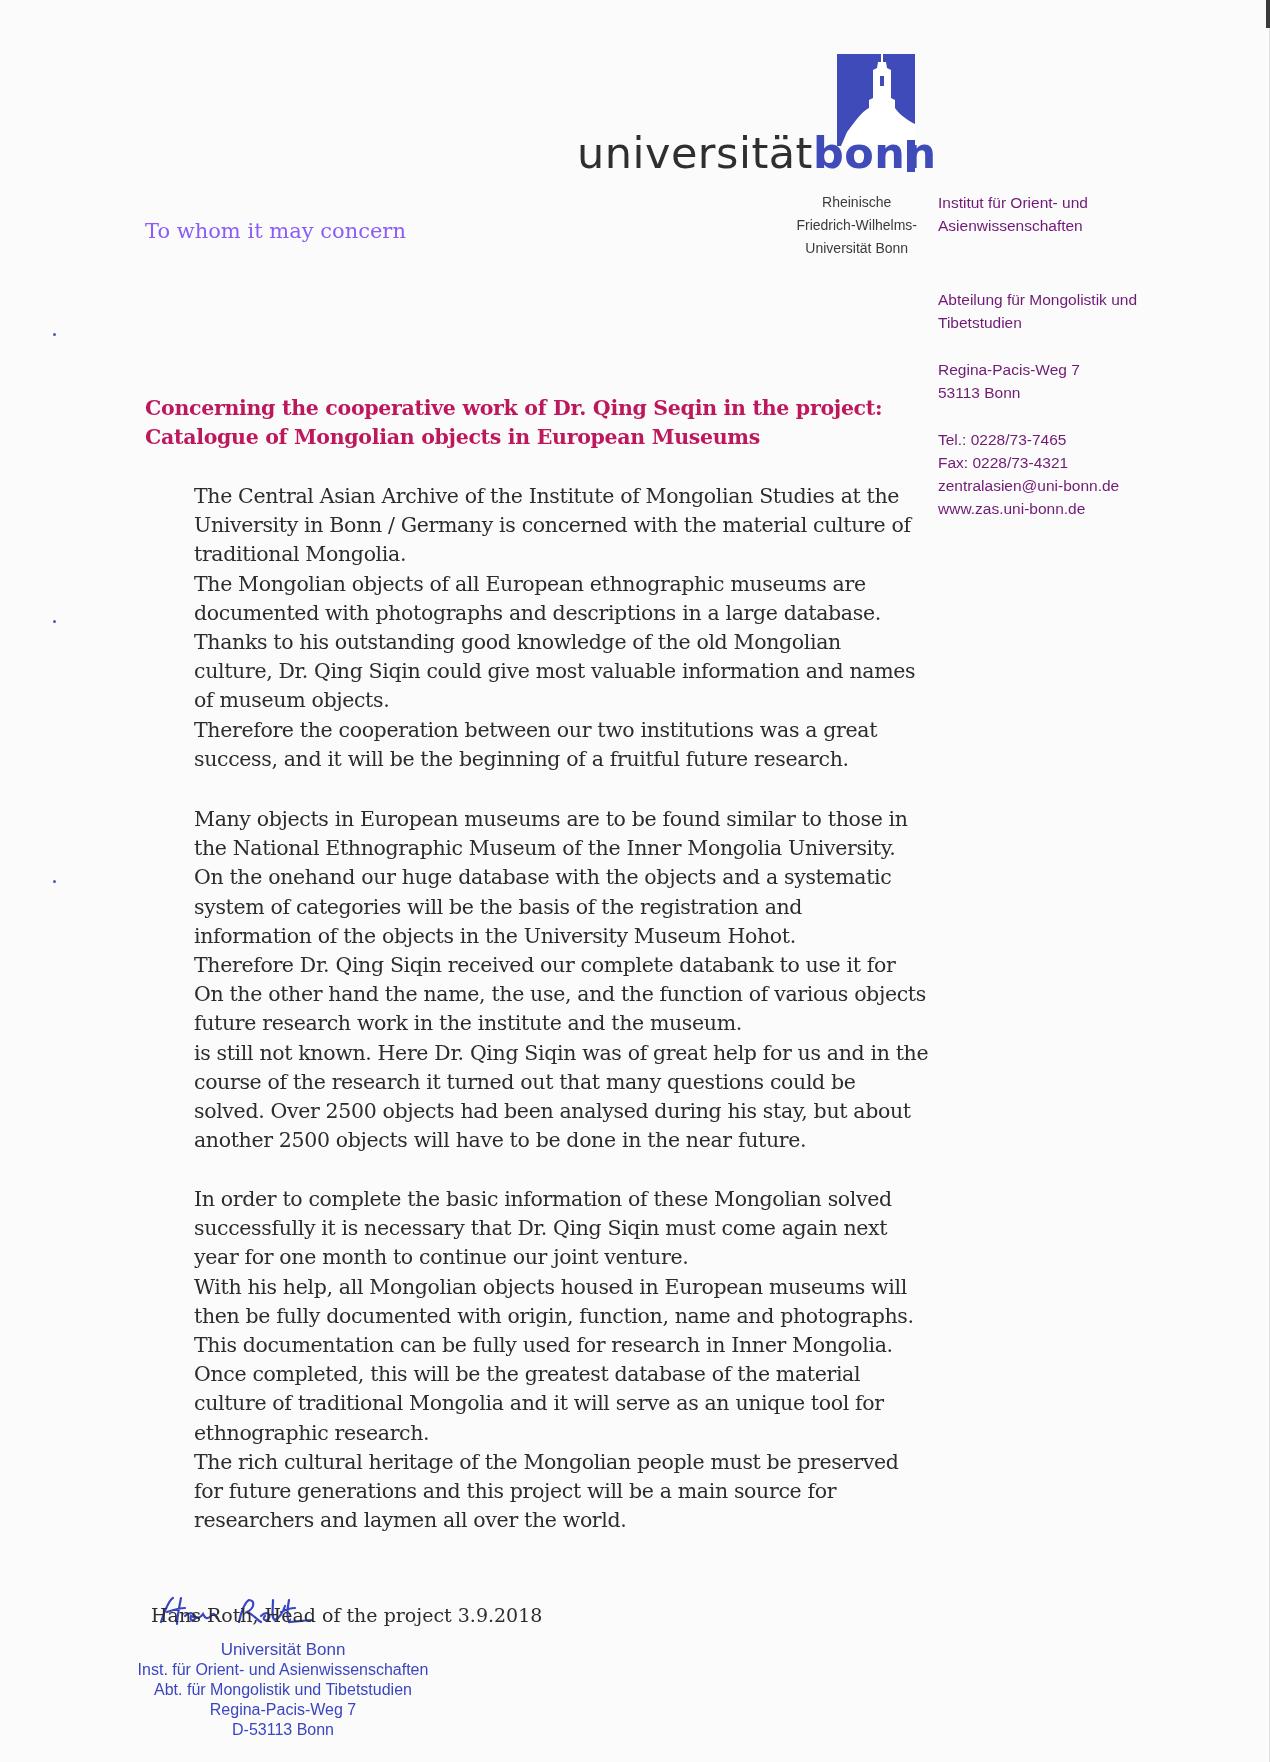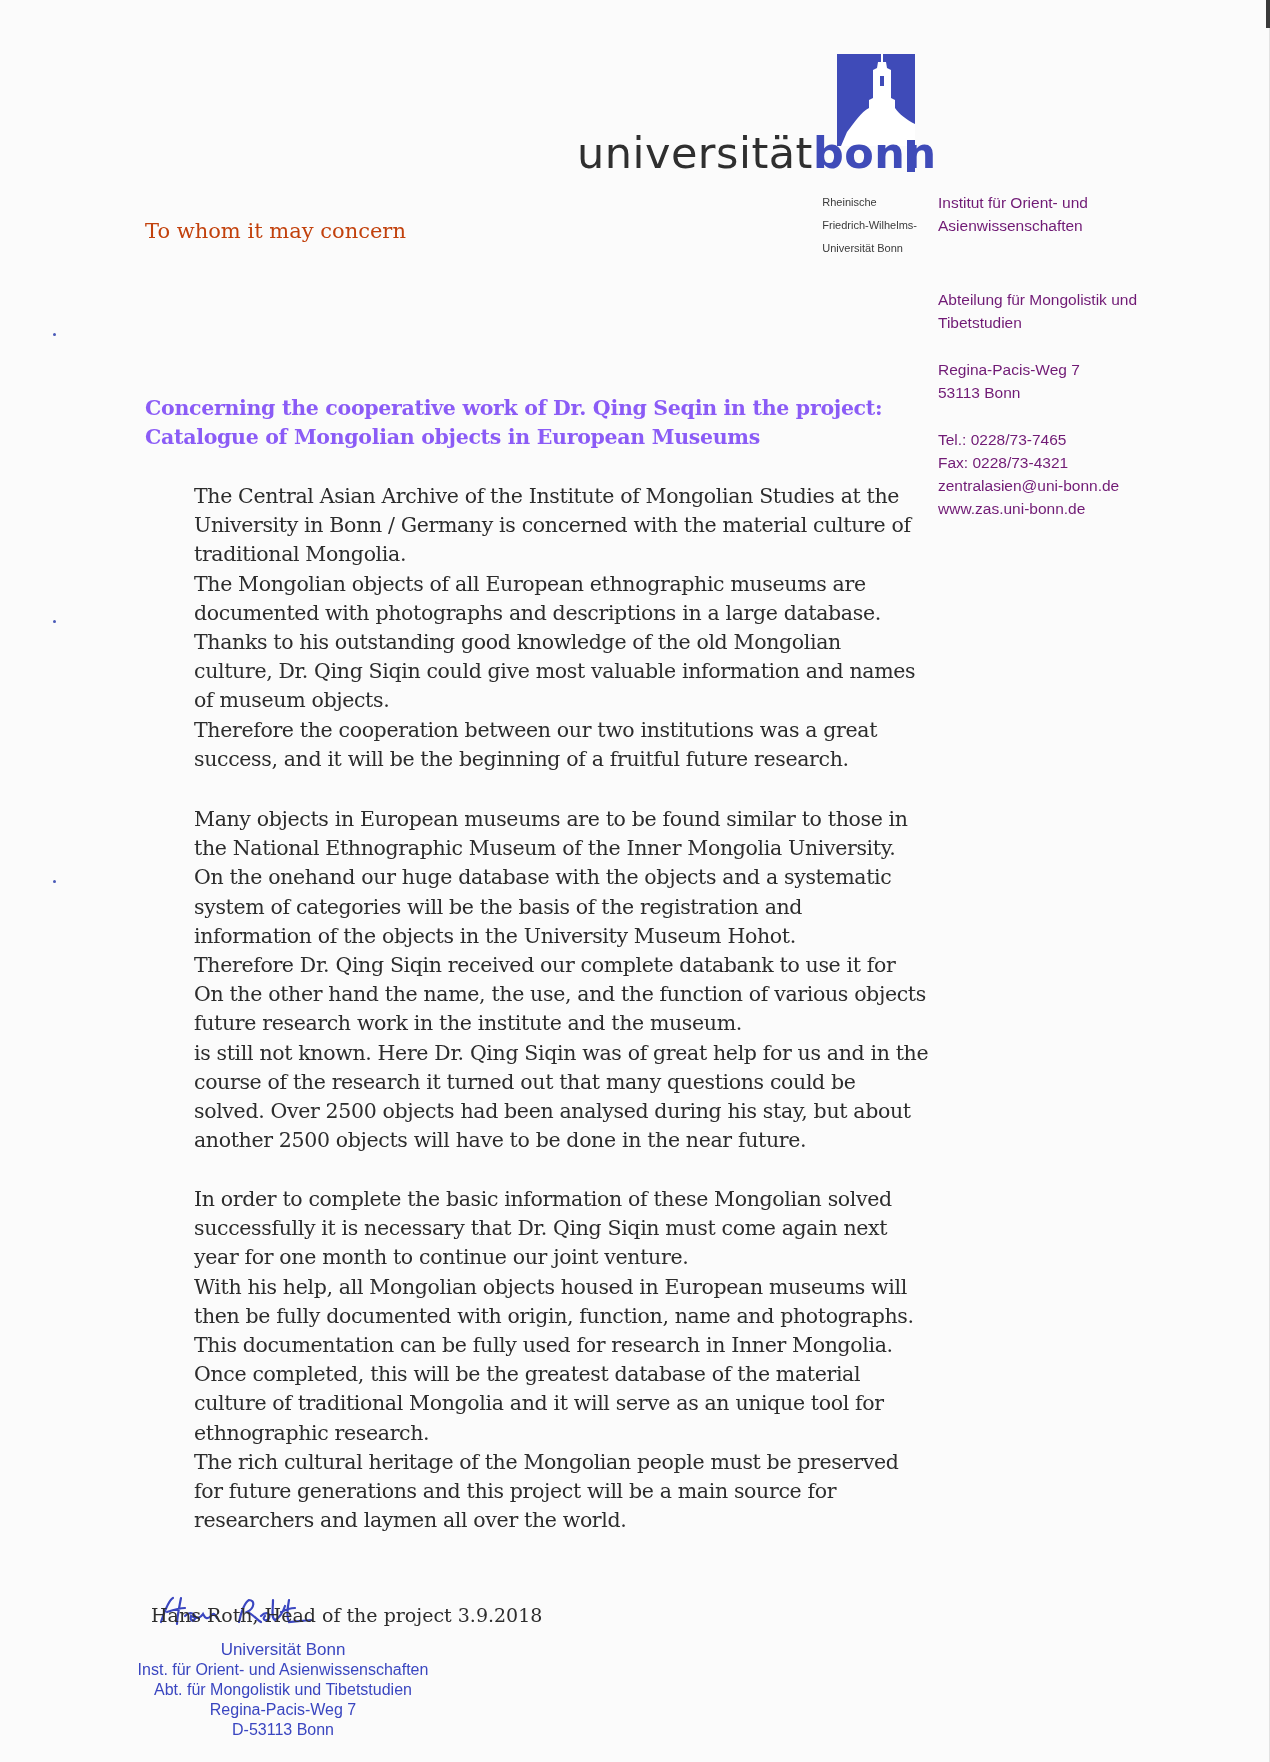--- a/index.html
+++ b/index.html
@@ -13,27 +13,27 @@
   .edge-mark { position: absolute; top: 0; right: 0; width: 4px; height: 28px; background: #3a3a3a; }
 
   
   .logo-block { position: absolute; left: 837px; top: 54px; width: 78px; height: 92px; background: #3f4bb8; overflow: hidden; }
   .logo-block svg { position: absolute; left: 0; top: 0; }
   .logo-text { position: absolute; left: 577px; top: 132px; font-family: "DejaVu Sans", sans-serif; font-size: 43px; letter-spacing: 0.5px; white-space: nowrap; line-height: 1; }
   .logo-text .u { color: #2f2f2f; font-weight: normal; margin-top: 28px; }
   .logo-text .b { color: #3f4bb8; font-weight: bold; }
   .logo-bar { position: absolute; left: 907px; top: 140px; width: 8px; height: 32px; background: #3f4bb8; }
 
-  .uni-name { position: absolute; right: 353px; top: 191px; text-align: left; font-family: "Liberation Sans", sans-serif; font-size: 11px; line-height: 23px; color: #3a3a3a; }
+  .uni-name { position: absolute; right: 353px; top: 191px; text-align: center; font-family: "Liberation Sans", sans-serif; font-size: 14px; line-height: 23px; color: #3a3a3a; }
   .side { position: absolute; left: 938px; font-family: "Liberation Sans", sans-serif; font-size: 15.5px; line-height: 23px; color: #701a75; }
   .side div { white-space: nowrap; }
 
-  .salutation { position: absolute; left: 145px; top: 219px; font-size: 21px; color: #c2410c; }
+  .salutation { position: absolute; left: 145px; top: 219px; font-size: 21px; color: #8b5cf6; }
 
-  .subject { position: absolute; left: 145px; top: 394px; font-size: 20.5px; font-weight: bold; line-height: 29px; color: #8b5cf6; letter-spacing: -0.3px; }
+  .subject { position: absolute; left: 145px; top: 394px; font-size: 20.5px; font-weight: bold; line-height: 29px; color: #be185d; letter-spacing: -0.3px; }
   .subject div { white-space: nowrap; }
 
   .body-text { position: absolute; left: 146px; font-size: 20.5px; line-height: 29.2px; color: #2c2c2c; letter-spacing: -0.35px; }
   .body-text div { white-space: nowrap; margin-left: 48px; }
 
   .signature { position: absolute; left: 155px; top: 1592px; }
   .sign-line { position: absolute; left: 151px; top: 1604px; font-size: 19px; color: #2d2d2d; white-space: nowrap; }
   .stamp { position: absolute; left: 128px; top: 1640px; width: 310px; text-align: center; font-family: "Liberation Sans", sans-serif; font-size: 16px; line-height: 20px; color: #3a46c0; }
   .stamp div { white-space: nowrap; }
   .stamp .first { font-size: 17px; }

